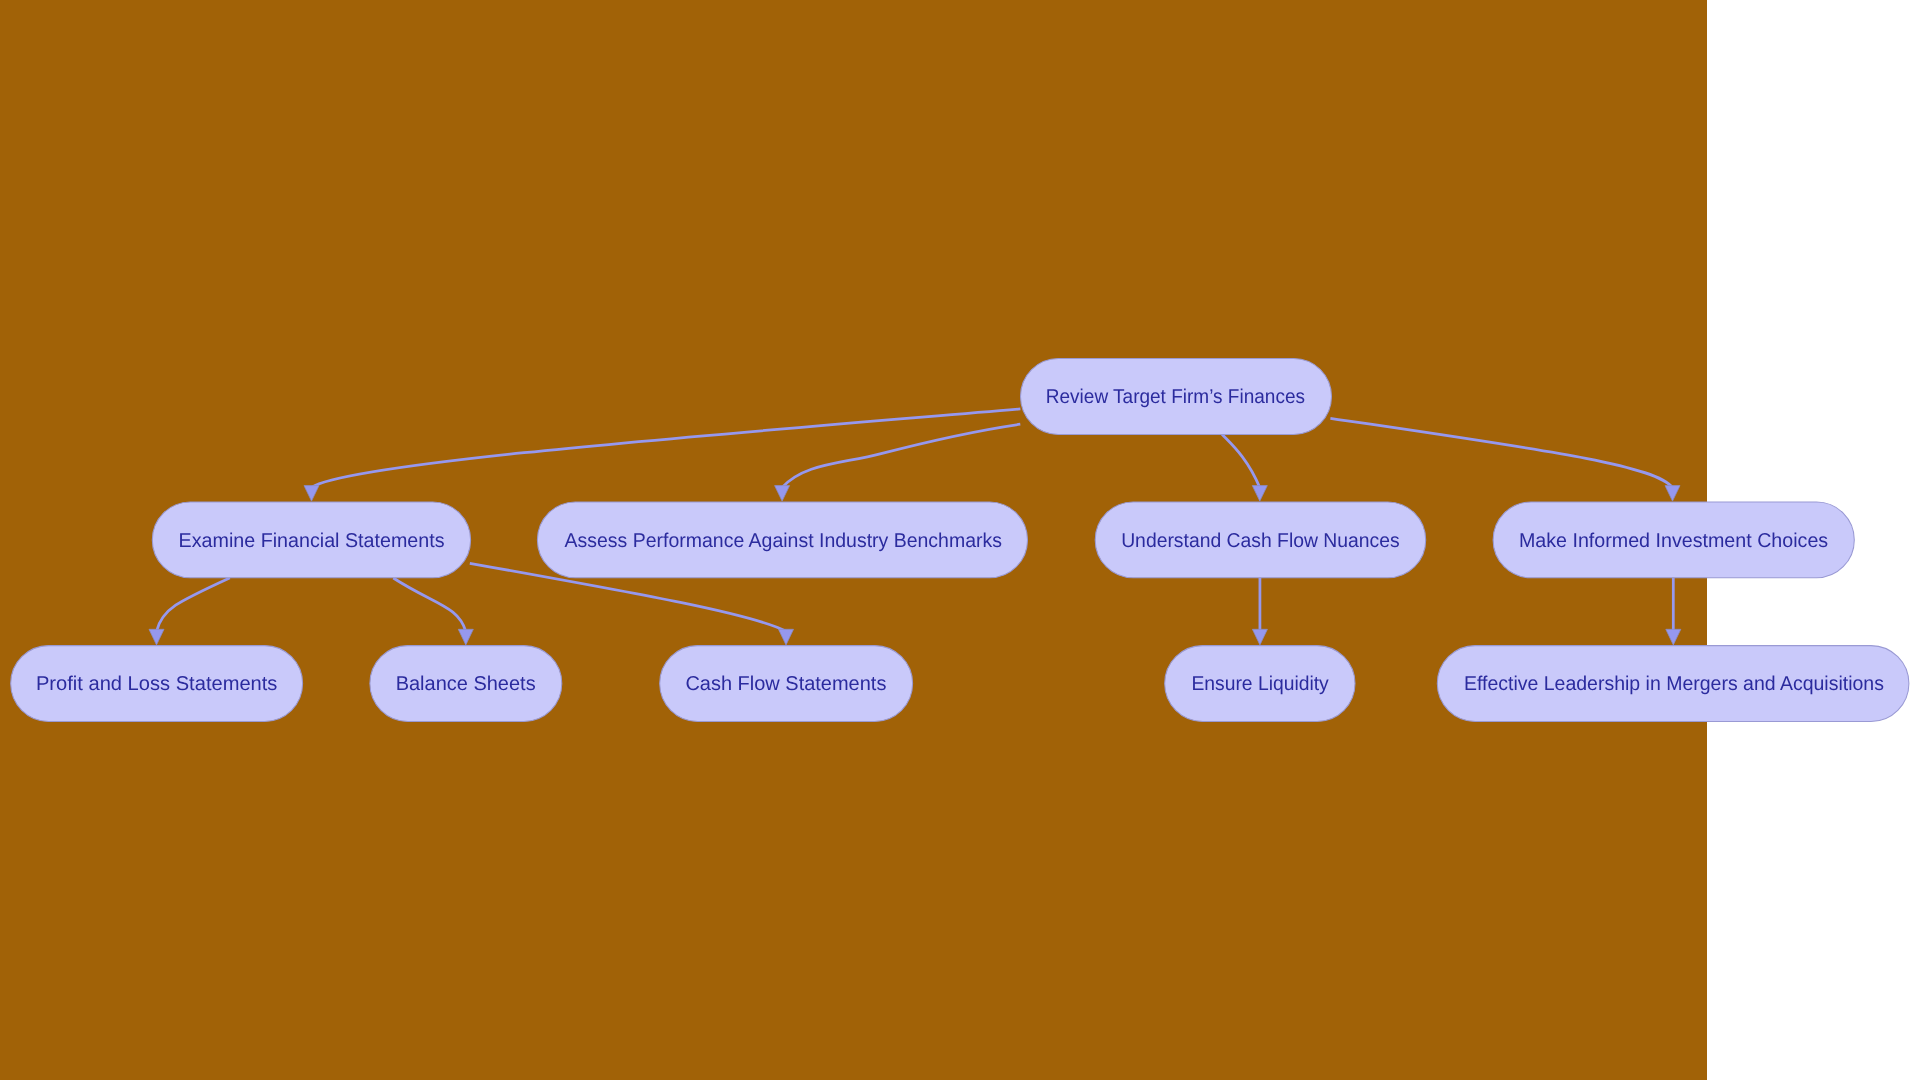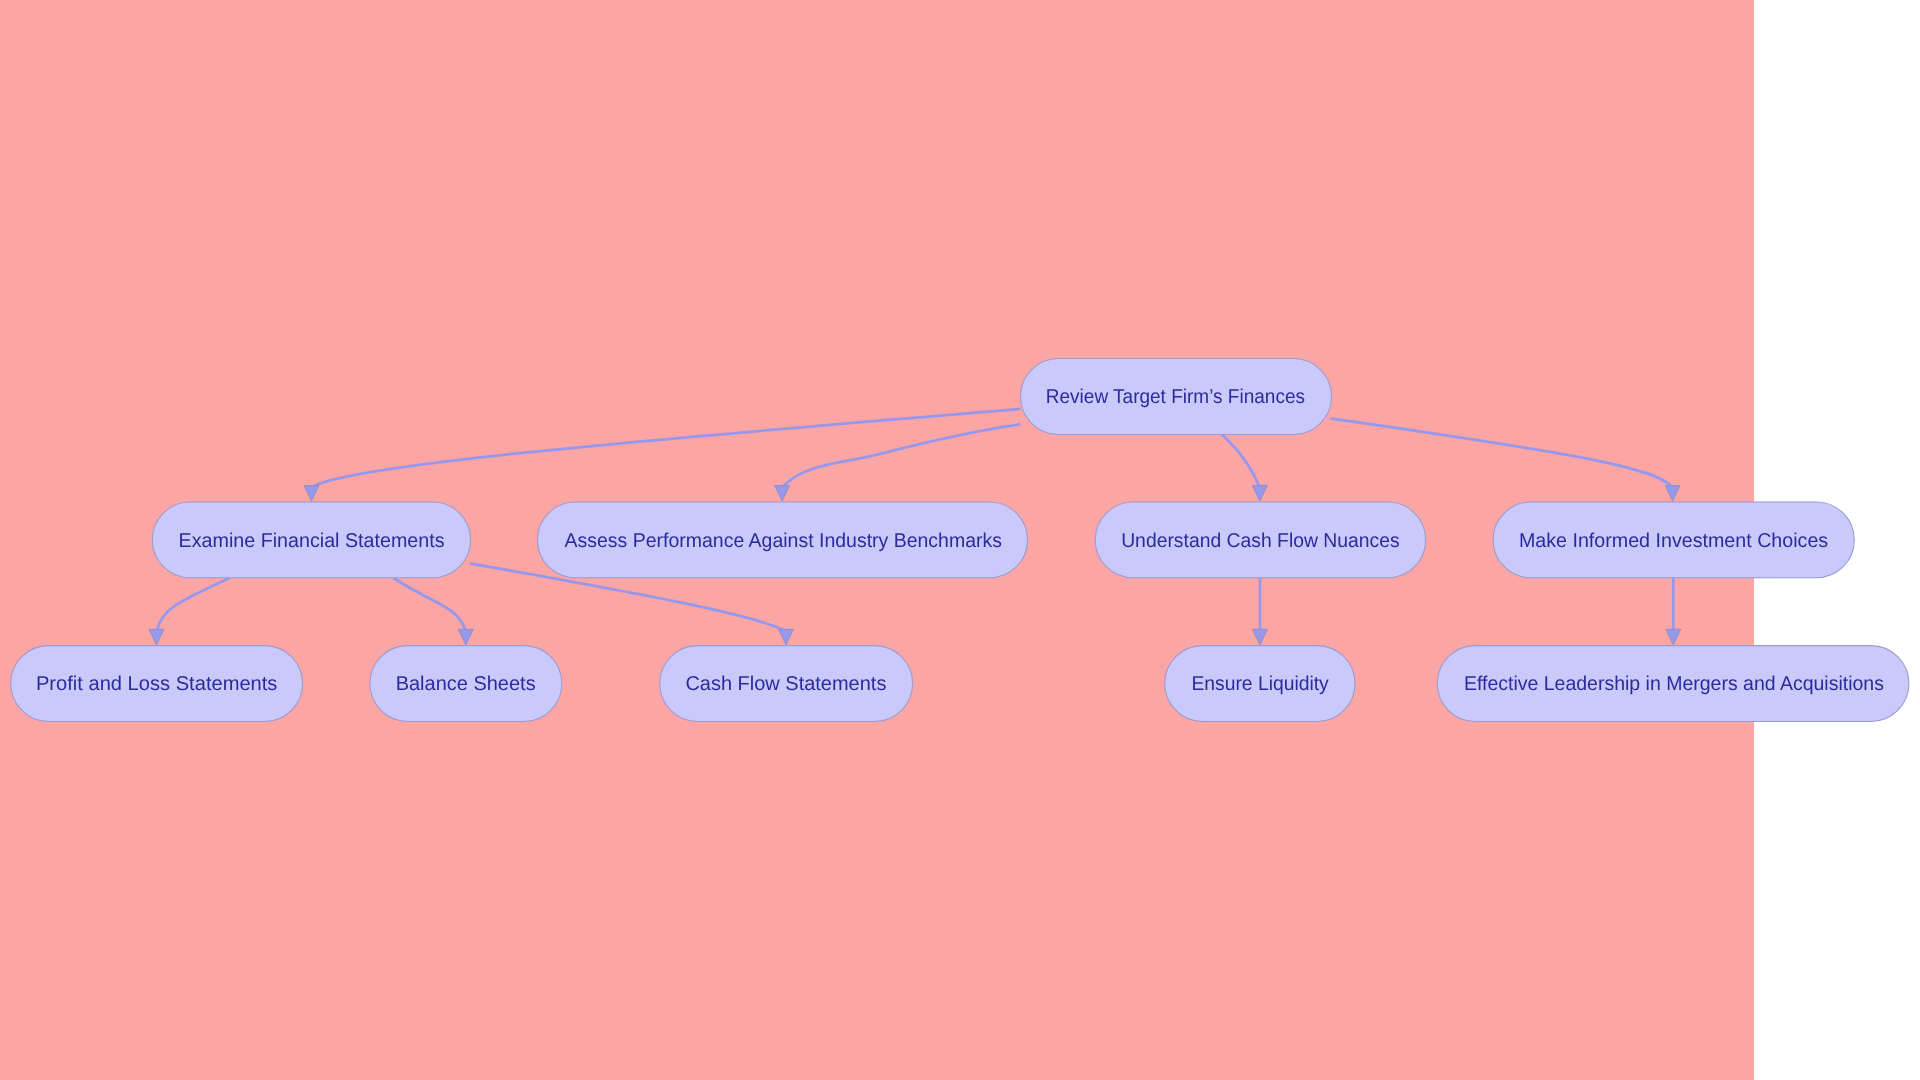--- a/index.html
+++ b/index.html
@@ -2,21 +2,21 @@
 <html lang="en"><head>
 <meta charset="utf-8">
 <title>Review Target Firm’s Finances — Flowchart</title>
 <style>
   html, body { margin:0; padding:0; }
   body {
     width:1920px; height:1080px; overflow:hidden;
     background:#ffffff;
     font-family:"Liberation Sans", sans-serif;
   }
-  #flowchart-canvas { position:relative; width:1707px; height:1080px; background:#fca5a5;padding-left:47px; }
+  #flowchart-canvas { position:relative; width:1707px; height:1080px; background:#a16207; }
   svg#diagram {
     position:absolute; left:0; top:0; width:1920px; height:1080px; display:block;
     shape-rendering:geometricPrecision;
     
     transform:translateZ(0); will-change:transform;
   }
   .edge-path  { fill:none; stroke-linecap:butt; stroke-linejoin:round; }
   .edge-arrow { stroke-linejoin:miter; }
   .node-label {
     font-family:"Liberation Sans", sans-serif;

